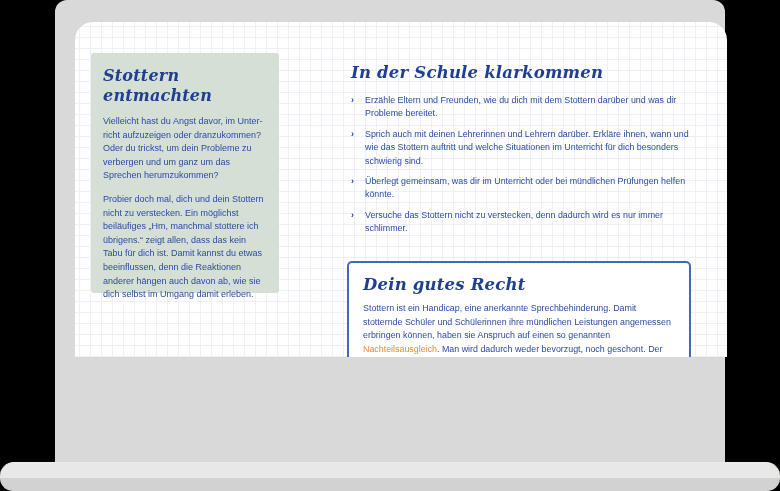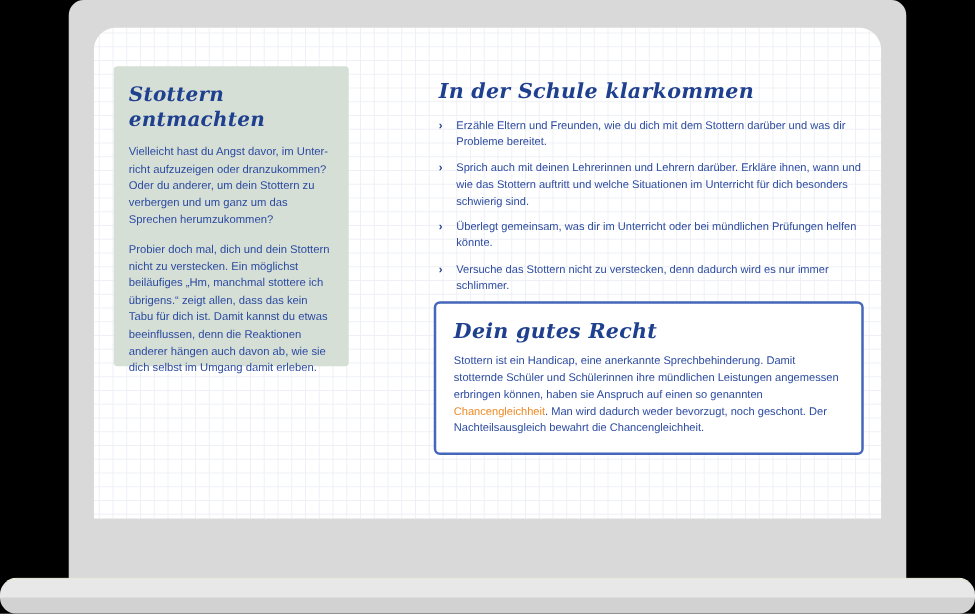--- a/index.html
+++ b/index.html
@@ -6,29 +6,30 @@
   body {
     width:780px; height:491px; position:relative; overflow:hidden;
     background:#000000;
     font-family:"Liberation Sans", "DejaVu Sans", sans-serif;
   }
   .lid {
     position:absolute; left:55px; top:0; width:670px; height:463px;
     background:#d9d9d9; border-radius:12px 12px 0 0;
   }
   .screen {
-    position:absolute; left:75px; top:22px; width:630px; height:393px;
+    position:absolute; left:75px; top:22px; width:630px; height:335px;
     border-radius:18px 18px 0 0;
     background-color:#ffffff;
     background-image:
       linear-gradient(to right, #eef0f5 1px, transparent 1px),
       linear-gradient(to bottom, #eef0f5 1px, transparent 1px);
     background-size:11px 11px;
     background-position:4px 4px;
     overflow:hidden;
+    padding-left:22px;
   }
   .base-top {
     position:absolute; left:0; top:462px; width:780px; height:16px;
     background:#e8e8e8; border-radius:14px 14px 0 0;
     border-top:1px solid #eeeedd;
   }
   .base-bottom {
     position:absolute; left:0; top:478px; width:780px; height:13px;
     background:#d2d2d2; border-radius:0 0 14px 14px;
   }
@@ -52,38 +53,38 @@
   .school h2 { margin:0 0 10px 0; font-size:16.5px; line-height:22px; }
   .school ul { list-style:none; margin:0; padding:0; }
   .school li {
     position:relative; padding-left:14px; margin-bottom:7px;
     font-size:8.9px; line-height:13.4px; color:#2b4aa0;
   }
   .school li .chev {
     position:absolute; left:0; top:0; font-weight:bold; color:#1f3f8f; font-size:9px;
   }
   .right-box {
-    position:absolute; left:272px; top:219px; width:344px; height:123px;
+    position:absolute; left:272px; top:239px; width:344px; height:123px;
     box-sizing:border-box; border:2px solid #4466bb; border-radius:5px;
     background:#ffffff; padding:11px 14px 8px 14px;
   }
   .right-box h2 { margin:0 0 6px 0; font-size:16.5px; line-height:22px; }
   .right-box p { margin:0; font-size:8.9px; line-height:13.6px; color:#2b4aa0; }
   .link { color:#f08a24; }
 </style>
 </head>
 <body>
 
 <div class="lid"></div>
 
 <div class="screen">
 
   <div class="green-box">
     <h2 class="script">Stottern entmachten</h2>
-    <p>Vielleicht hast du Angst davor, im Unter-richt aufzuzeigen oder dranzukommen? Oder du anderer, um dein Stottern zu verbergen und um ganz um das Sprechen herumzukommen?</p>
+    <p>Vielleicht hast du Angst davor, im Unter-richt aufzuzeigen oder dranzukommen? Oder du trickst, um dein Probleme zu verbergen und um ganz um das Sprechen herumzukommen?</p>
     <p>Probier doch mal, dich und dein Stottern nicht zu verstecken. Ein möglichst beiläufiges „Hm, manchmal stottere ich übrigens.“ zeigt allen, dass das kein Tabu für dich ist. Damit kannst du etwas beeinflussen, denn die Reaktionen anderer hängen auch davon ab, wie sie dich selbst im Umgang damit erleben.</p>
   </div>
 
   <div class="school">
     <h2 class="script">In der Schule klarkommen</h2>
     <ul>
       <li>
         <span class="chev">›</span>
         <span>Erzähle Eltern und Freunden, wie du dich mit dem Stottern darüber und was dir Probleme bereitet.</span>
       </li>
@@ -97,19 +98,19 @@
       </li>
       <li>
         <span class="chev">›</span>
         <span>Versuche das Stottern nicht zu verstecken, denn dadurch wird es nur immer schlimmer.</span>
       </li>
     </ul>
   </div>
 
   <div class="right-box">
     <h2 class="script">Dein gutes Recht</h2>
-    <p><span>Stottern ist ein Handicap, eine anerkannte Sprechbehinderung. Damit stotternde Schüler und Schülerinnen ihre mündlichen Leistungen angemessen erbringen können, haben sie Anspruch auf einen so genannten </span><span class="link">Chancengleichheit</span><span>. Man wird dadurch weder bevorzugt, noch geschont. Der Nachteilsausgleich bewahrt die Chancengleichheit.</span></p>
+    <p><span>Stottern ist ein Handicap, eine anerkannte Sprechbehinderung. Damit stotternde Schüler und Schülerinnen ihre mündlichen Leistungen angemessen erbringen können, haben sie Anspruch auf einen so genannten </span><span class="link">Nachteilsausgleich</span><span>. Man wird dadurch weder bevorzugt, noch geschont. Der Nachteilsausgleich bewahrt die Chancengleichheit.</span></p>
   </div>
 
 </div>
 
 <div class="base-top"></div>
 <div class="base-bottom"></div>
 
 </body></html>

